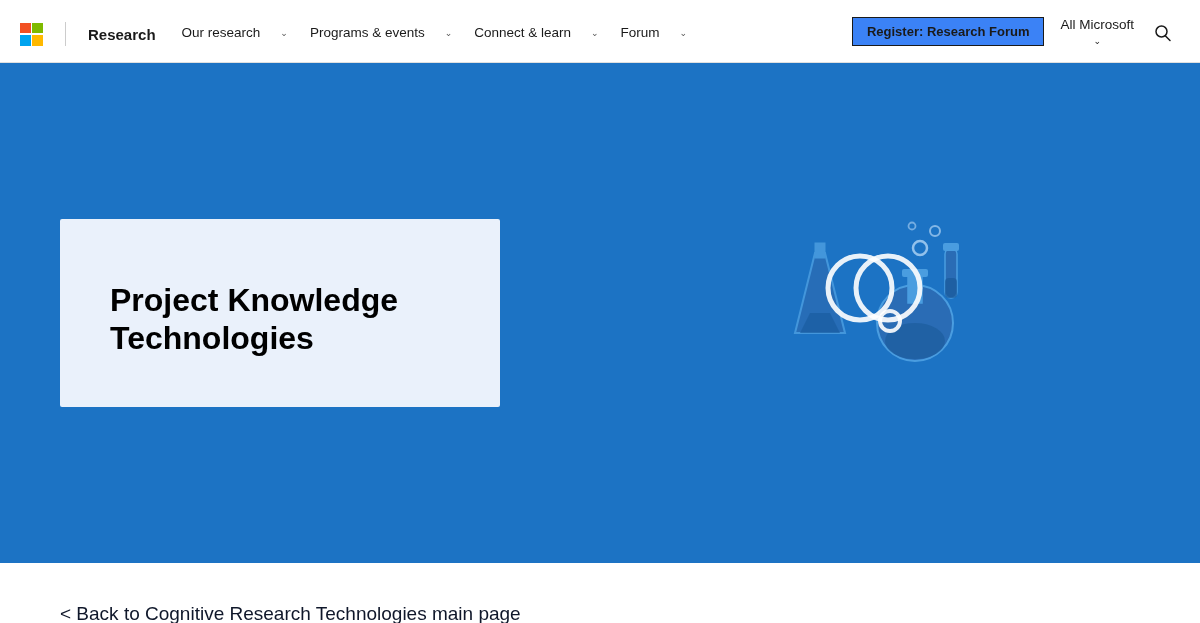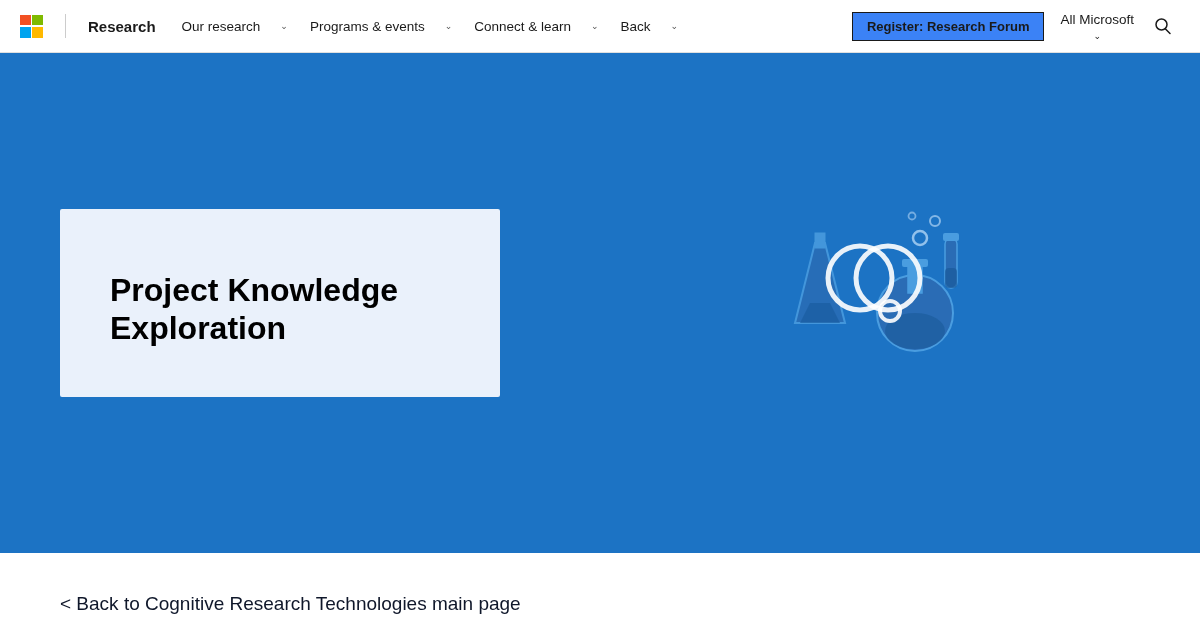--- a/index.html
+++ b/index.html
@@ -1,22 +1,22 @@
 <!DOCTYPE html>
 <html><head>
   <meta charset="utf-8">
   <style>
     * { margin: 0; padding: 0; box-sizing: border-box; }
     body { font-family: 'Segoe UI', Arial, sans-serif; background: #fff; width: 1200px; }
 
     
     .navbar {
       display: flex;
-      align-items: center;
-      height: 53px;
+      align-items: flex-end;
+      height: 63px;
       background: #fff;
       border-bottom: 1px solid #e0e0e0;
       padding: 16px 20px;
       position: relative;
       z-index: 10;
     }
     .nav-logo {
       display: flex;
       align-items: center;
       gap: 10px;
@@ -178,21 +178,21 @@
     </button>
     <button class="nav-link">
       <span>Programs &amp; events</span>
       <span class="chevron">⌄</span>
     </button>
     <button class="nav-link">
       <span>Connect &amp; learn</span>
       <span class="chevron">⌄</span>
     </button>
     <button class="nav-link">
-      <span>Back</span>
+      <span>Forum</span>
       <span class="chevron">⌄</span>
     </button>
   </div>
 
   <div class="nav-spacer"></div>
 
   <button class="nav-register-btn">
     <span>Register: Research Forum</span>
   </button>
 
@@ -207,21 +207,21 @@
       <line x1="11.5" y1="12" x2="16" y2="16.5" stroke="#1a1a1a" stroke-width="1.5" stroke-linecap="round"></line>
     </svg>
   </button>
 </nav>
 
 <section class="hero">
   <div class="hero-content">
     <div class="hero-card">
       <h1 class="hero-card-title">
         <span>Project Knowledge</span><br>
-        <span>Exploration</span>
+        <span>Technologies</span>
       </h1>
     </div>
   </div>
 
   <div class="hero-illustration">
 
     <svg width="220" height="240" viewBox="0 0 220 240" xmlns="http://www.w3.org/2000/svg">
 
       <g opacity="0.85">
 

